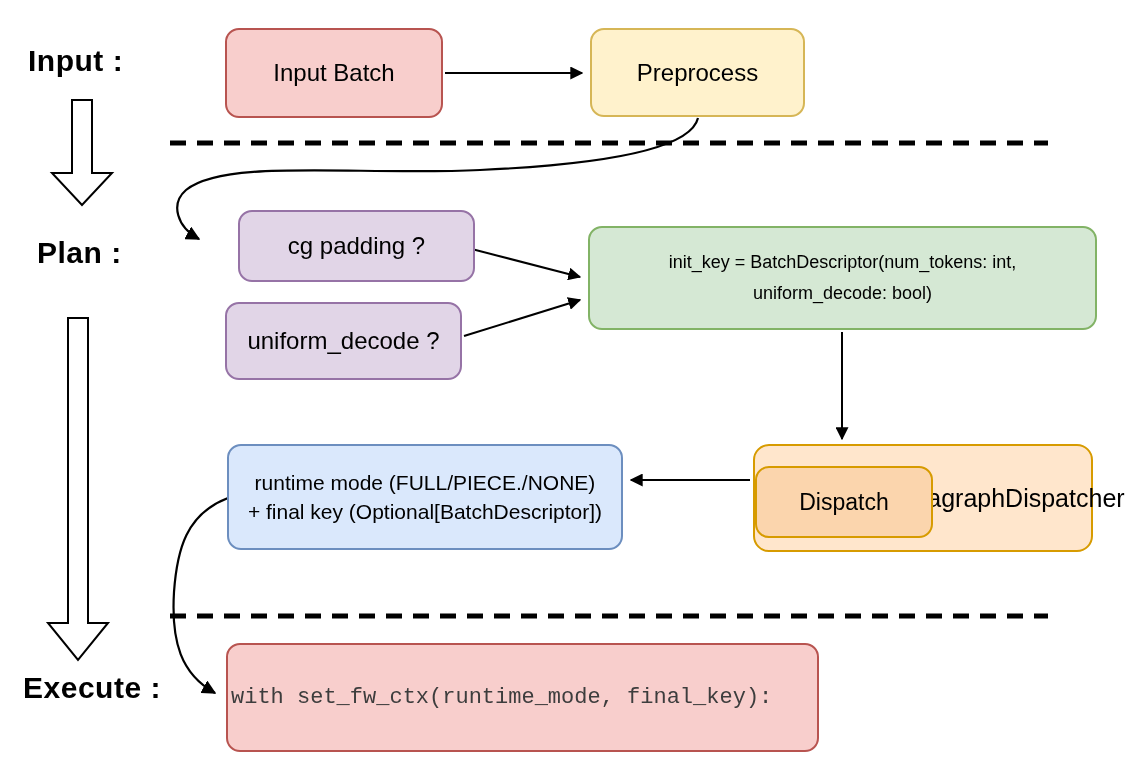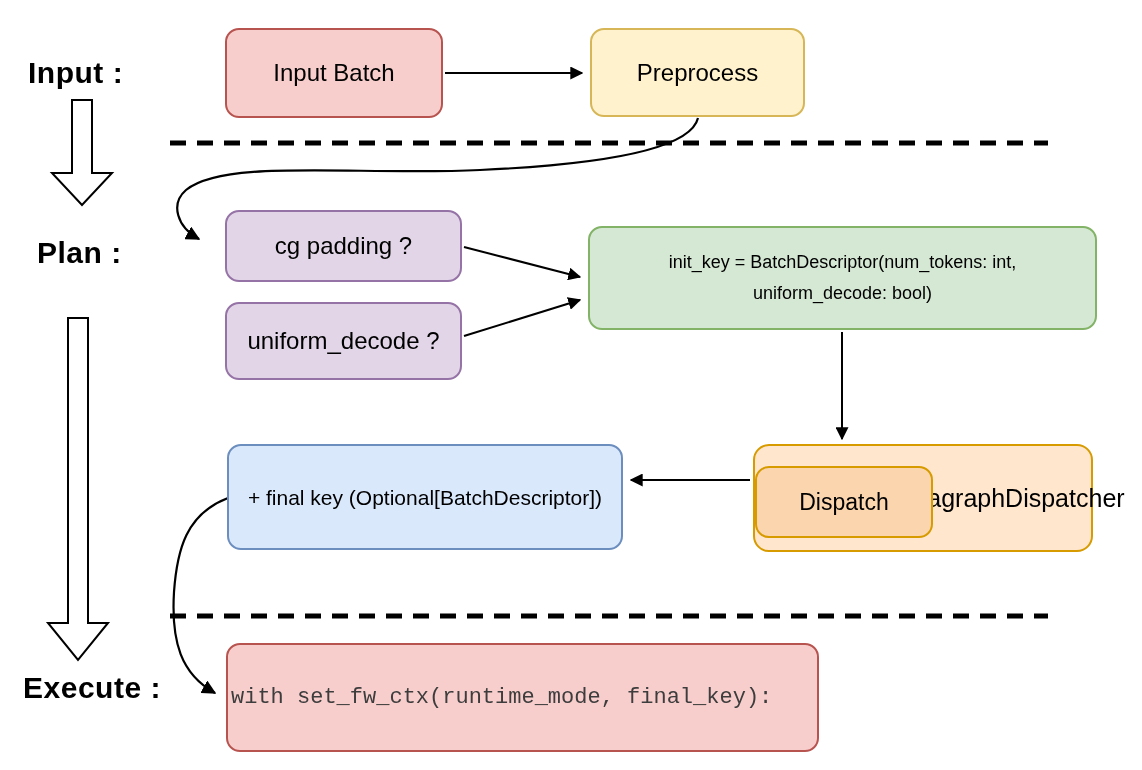--- a/index.html
+++ b/index.html
@@ -20,21 +20,21 @@
   .node .ln{width:100%;}
   .n-red{background:var(--red-fill);border-color:var(--red-stroke);}
   .n-yellow{background:var(--yellow-fill);border-color:var(--yellow-stroke);}
   .n-purple{background:var(--purple-fill);border-color:var(--purple-stroke);}
   .n-green{background:var(--green-fill);border-color:var(--green-stroke);}
   .n-blue{background:var(--blue-fill);border-color:var(--blue-stroke);}
   .n-orange{background:var(--orange-fill);border-color:var(--orange-stroke);}
   .n-orange-inner{background:var(--orange-inner-fill);border-color:var(--orange-stroke);margin-top:22px;}
   #node-input-batch{left:225px;top:28px;width:218px;height:90px;font-size:24px;}
   #node-preprocess{left:590px;top:28px;width:215px;height:89px;font-size:24px;}
-  #node-cg-padding{left:225px;top:210px;width:237px;height:72px;font-size:24px;}
+  #node-cg-padding{left:238px;top:210px;width:237px;height:72px;font-size:24px;}
   #node-uniform-decode{left:225px;top:302px;width:237px;height:78px;font-size:24px;}
   #node-init-key{left:588px;top:226px;width:509px;height:104px;font-size:18px;line-height:31px;}
   #node-dispatcher{left:753px;top:444px;width:340px;height:108px;border-radius:16px;}
   #node-dispatch{left:755px;top:444px;width:178px;height:72px;font-size:23px;z-index:2;}
   .dispatcher-text{
     position:absolute;right:8px;top:0;width:160px;height:100%;
     display:flex;align-items:center;justify-content:center;
     font-size:25px;line-height:36px;color:#000;
   }
   #node-runtime-key{left:227px;top:444px;width:396px;height:106px;font-size:21px;line-height:29px;}
@@ -67,21 +67,21 @@
     <line x1="445" y1="73" x2="582" y2="73" stroke="#000" stroke-width="2" marker-end="url(#ah)"></line>
     <line x1="464" y1="247" x2="580" y2="277" stroke="#000" stroke-width="2" marker-end="url(#ah)"></line>
     <line x1="464" y1="336" x2="580" y2="300" stroke="#000" stroke-width="2" marker-end="url(#ah)"></line>
     <line x1="842" y1="332" x2="842" y2="439" stroke="#000" stroke-width="2" marker-end="url(#ah)"></line>
     <line x1="750" y1="480" x2="631" y2="480" stroke="#000" stroke-width="2" marker-end="url(#ah)"></line>
 
     <path d="M698,118 C690,152 590,165 480,170 C360,176 225,158 186,190 C170,204 177,227 199,239" stroke="#000" stroke-width="2.2" fill="none" marker-end="url(#ah)"></path>
     <path d="M228,498 C186,514 177,550 174,592 C171,642 181,674 215,693" stroke="#000" stroke-width="2.2" fill="none" marker-end="url(#ah)"></path>
   </svg>
 
-  <div class="stage-label" style="left:28px;top:56px;">Input :</div>
+  <div class="stage-label" style="left:28px;top:44px;">Input :</div>
   <div class="stage-label" style="left:37px;top:236px;">Plan :</div>
   <div class="stage-label" style="left:23px;top:671px;">Execute :</div>
 
   <div class="node n-red" id="node-input-batch">
     <div class="ln">Input Batch</div>
   </div>
 
   <div class="node n-yellow" id="node-preprocess">
     <div class="ln">Preprocess</div>
   </div>
@@ -104,20 +104,21 @@
       <div class="ln">Cudagraph</div>
       <div class="ln">Dispatcher</div>
     </div>
   </div>
 
   <div class="node n-orange-inner" id="node-dispatch">
     <div class="ln">Dispatch</div>
   </div>
 
   <div class="node n-blue" id="node-runtime-key">
+    <div class="ln">runtime mode (FULL/PIECE./NONE)</div>
     <div class="ln">+ final key (Optional[BatchDescriptor])</div>
   </div>
 
   <div class="node n-red" id="node-execute-code">
     <div class="ln">with set_fw_ctx(runtime_mode, final_key):</div>
   </div>
 
 </div>
 
 </body></html>

